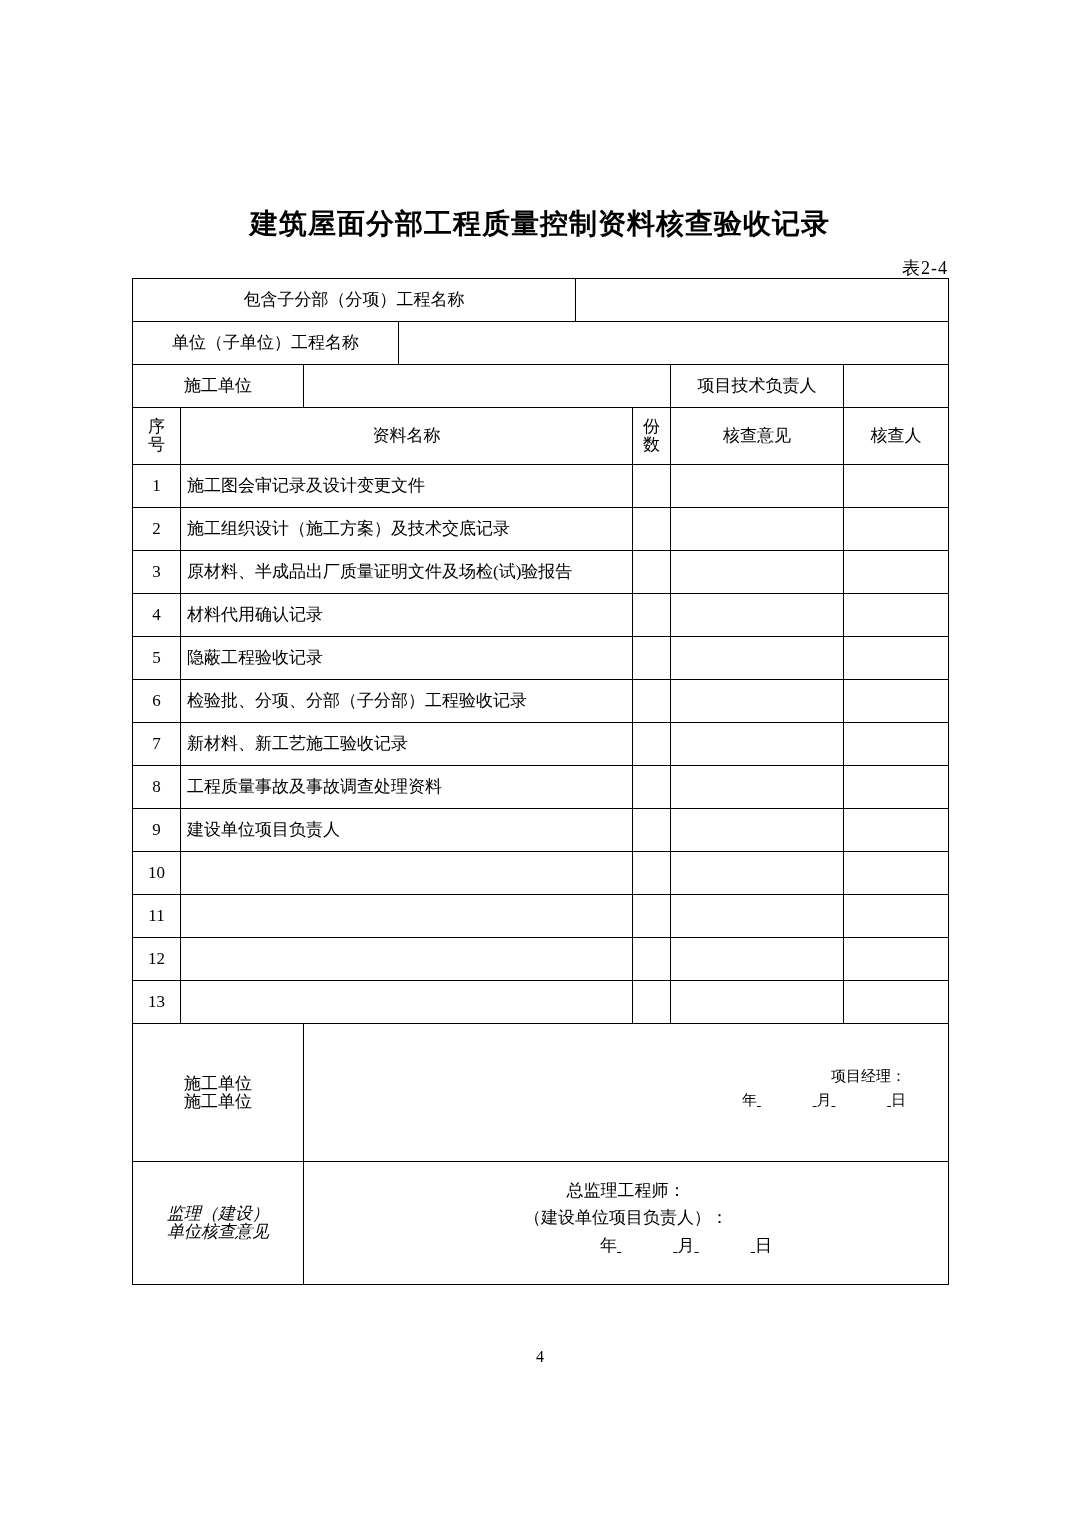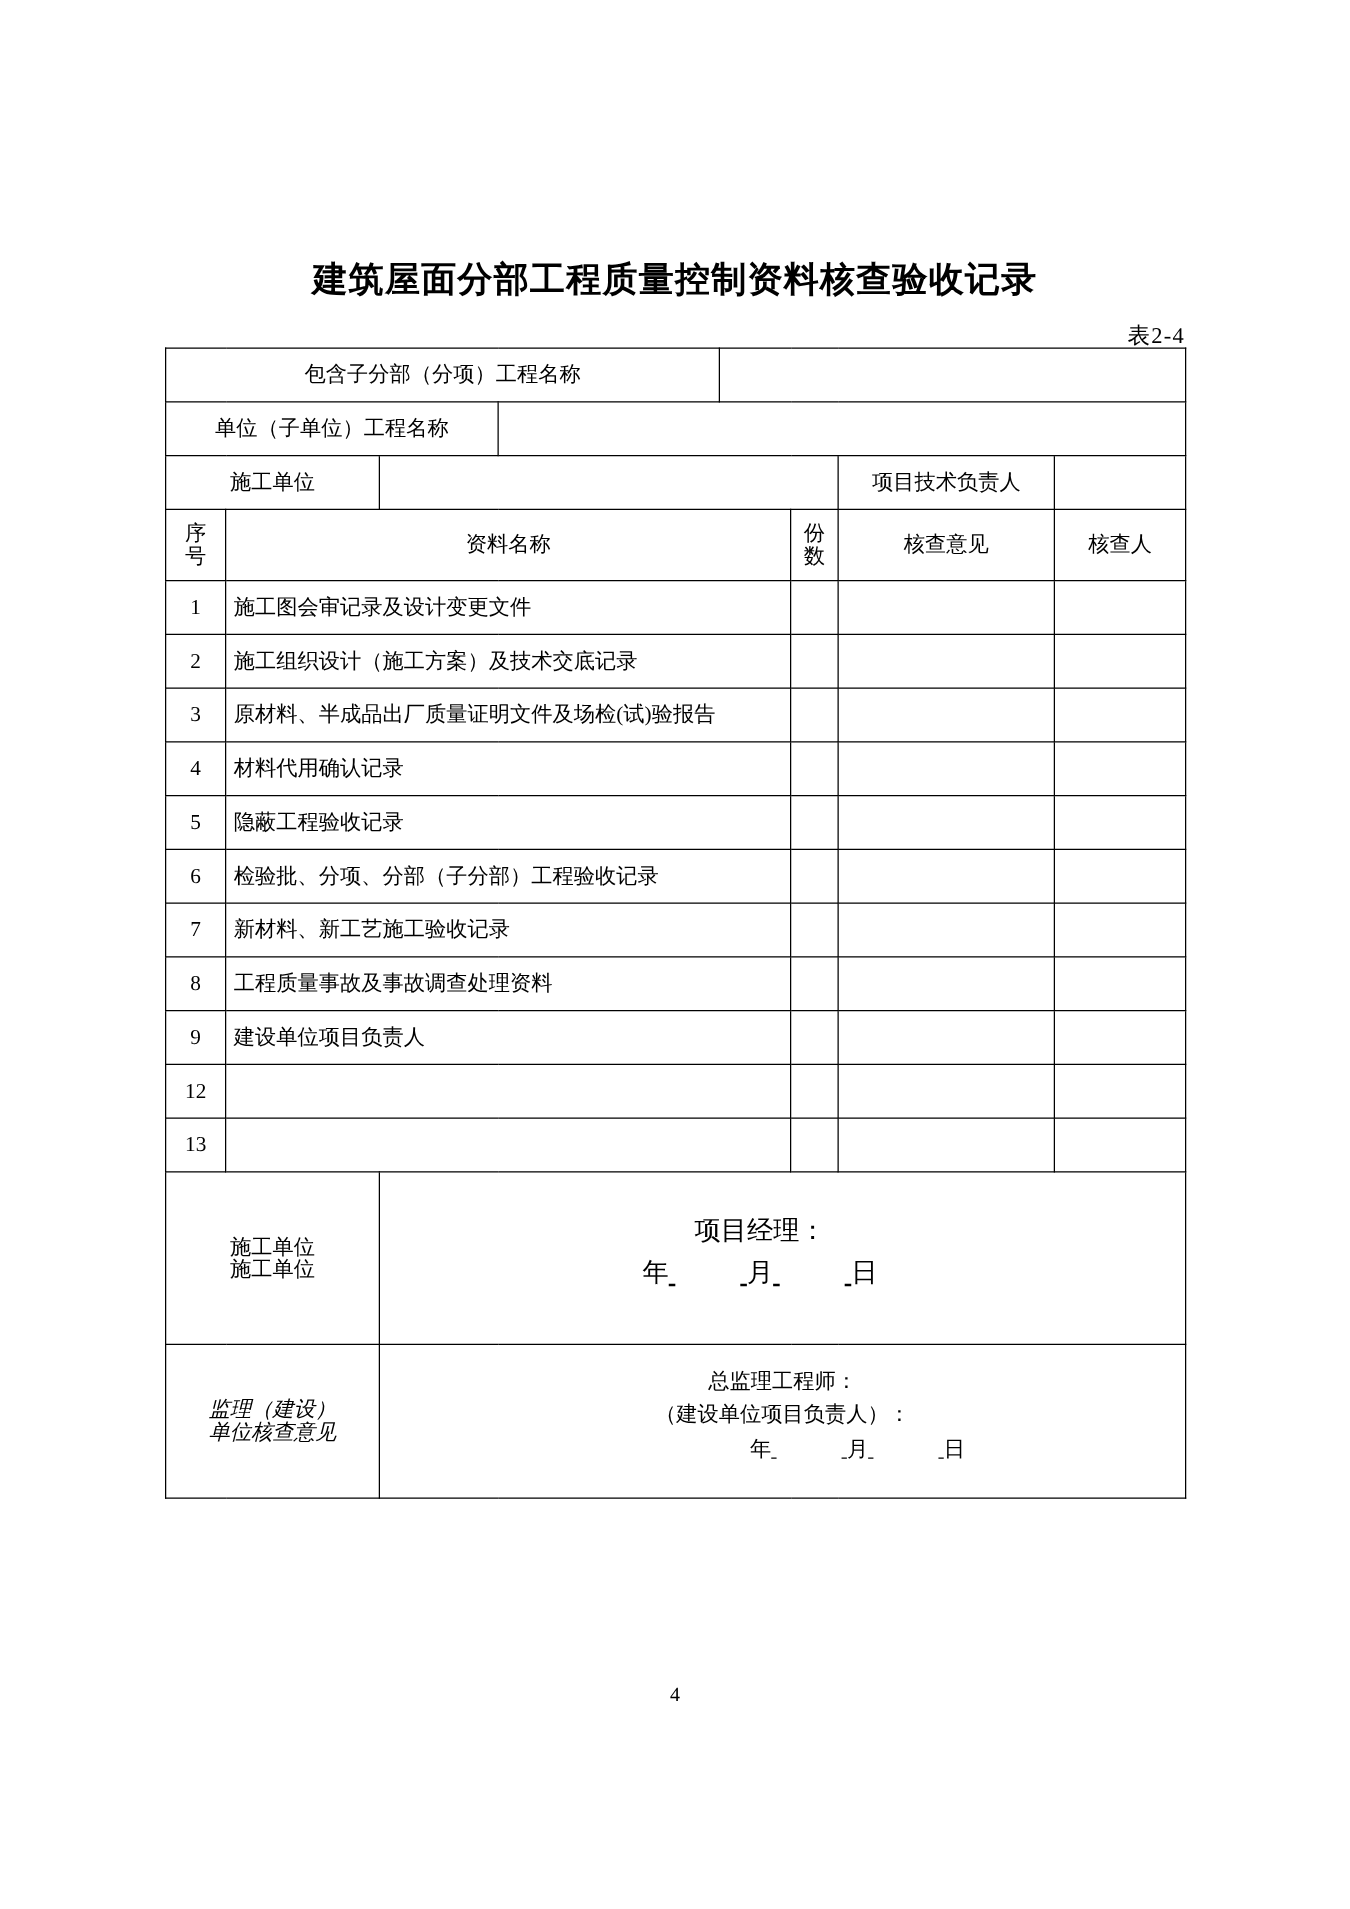--- a/index.html
+++ b/index.html
@@ -75,24 +75,24 @@
     vertical-align: middle;
     font-size: 17px;
     line-height: 1.5;
   }
   .sign-body {
     position: relative;
     vertical-align: bottom;
     padding: 0;
   }
   .sig-block1 {
-    text-align: center;
+    text-align: right;
     padding-right: 36px;
     padding-bottom: 10px;
-    font-size: 21px;
+    font-size: 15px;
     line-height: 1.6;
   }
   .sig-block2 {
     text-align: center;
     padding-bottom: 10px;
     font-size: 17px;
     line-height: 1.6;
   }
   .date-line {
     display: inline-block;
@@ -216,20 +216,34 @@
     <tr class="item-row">
       <td class="c">8</td>
       <td class="l" colspan="4">工程质量事故及事故调查处理资料</td>
       <td class="c"></td>
       <td class="c"></td>
       <td class="c"></td>
     </tr>
     <tr class="item-row">
       <td class="c">9</td>
       <td class="l" colspan="4">建设单位项目负责人</td>
+      <td class="c"></td>
+      <td class="c"></td>
+      <td class="c"></td>
+    </tr>
+    <tr class="item-row">
+      <td class="c">10</td>
+      <td class="l" colspan="4"></td>
+      <td class="c"></td>
+      <td class="c"></td>
+      <td class="c"></td>
+    </tr>
+    <tr class="item-row">
+      <td class="c">11</td>
+      <td class="l" colspan="4"></td>
       <td class="c"></td>
       <td class="c"></td>
       <td class="c"></td>
     </tr>
     <tr class="item-row">
       <td class="c">12</td>
       <td class="l" colspan="4"></td>
       <td class="c"></td>
       <td class="c"></td>
       <td class="c"></td>

